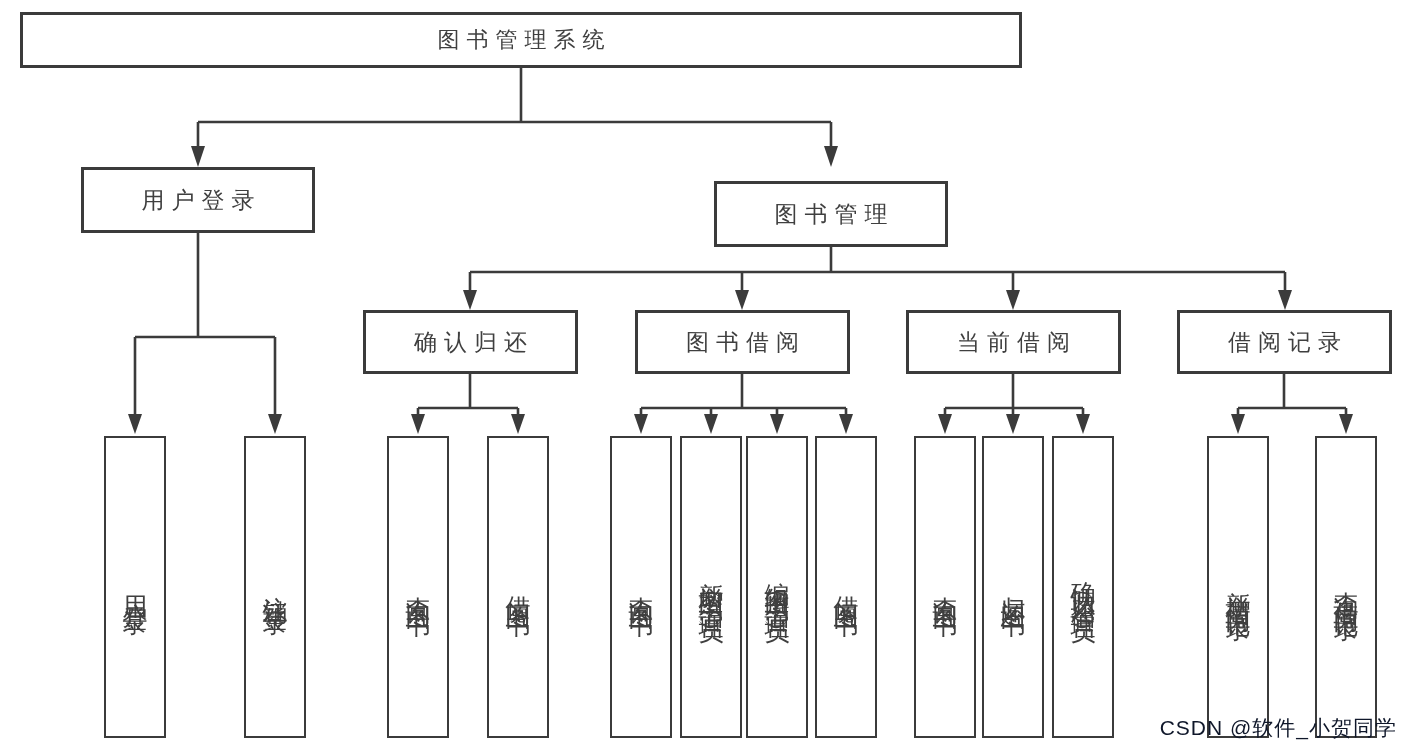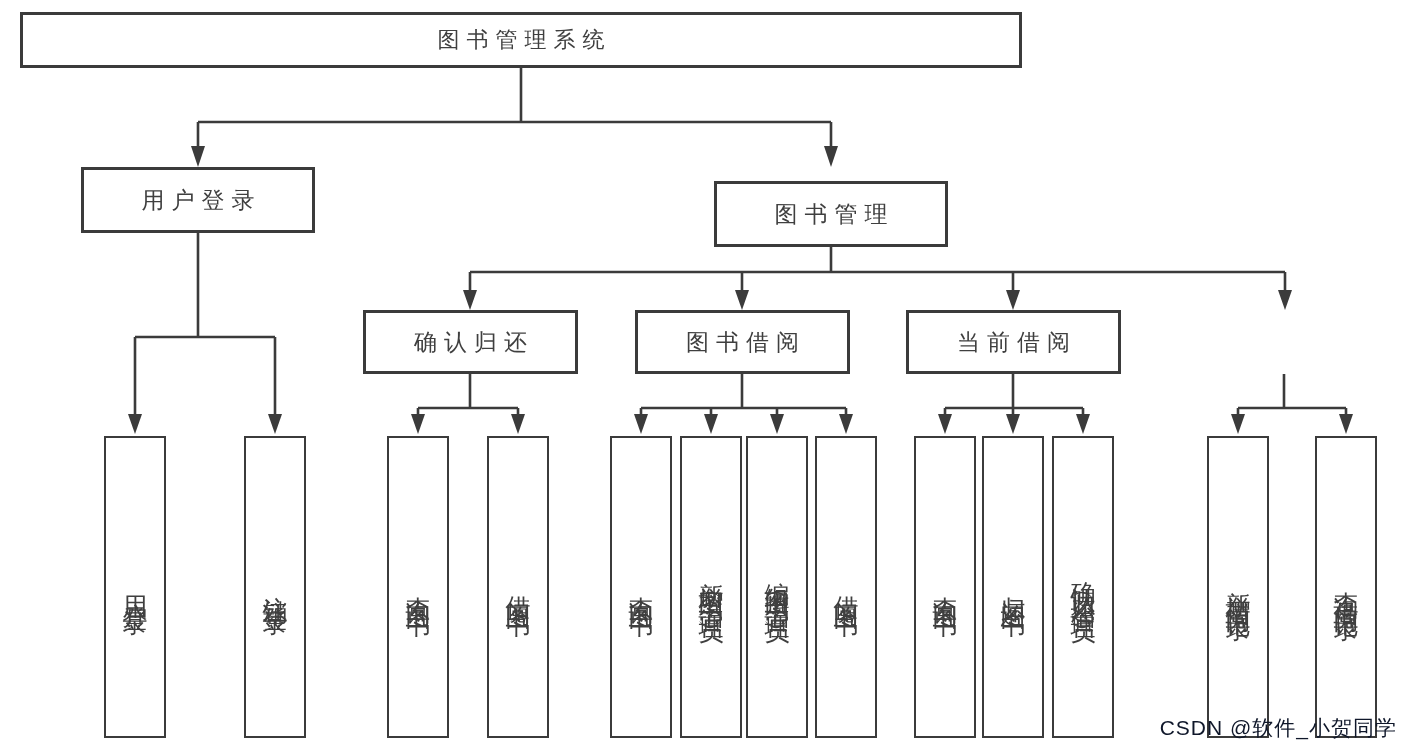--- a/index.html
+++ b/index.html
@@ -142,20 +142,23 @@
 
   <div class="box l3-a">
     <span class="h-label">确认归还</span>
   </div>
   <div class="box l3-b">
     <span class="h-label">图书借阅</span>
   </div>
   <div class="box l3-c">
     <span class="h-label">当前借阅</span>
   </div>
+  <div class="box l3-d">
+    <span class="h-label">借阅记录</span>
+  </div>
 
   <div class="box leaf leaf-1">
     <span class="v-label">用户登录</span>
   </div>
   <div class="box leaf leaf-2">
     <span class="v-label">注销登录</span>
   </div>
   <div class="box leaf leaf-3">
     <span class="v-label">查询图书</span>
   </div>

